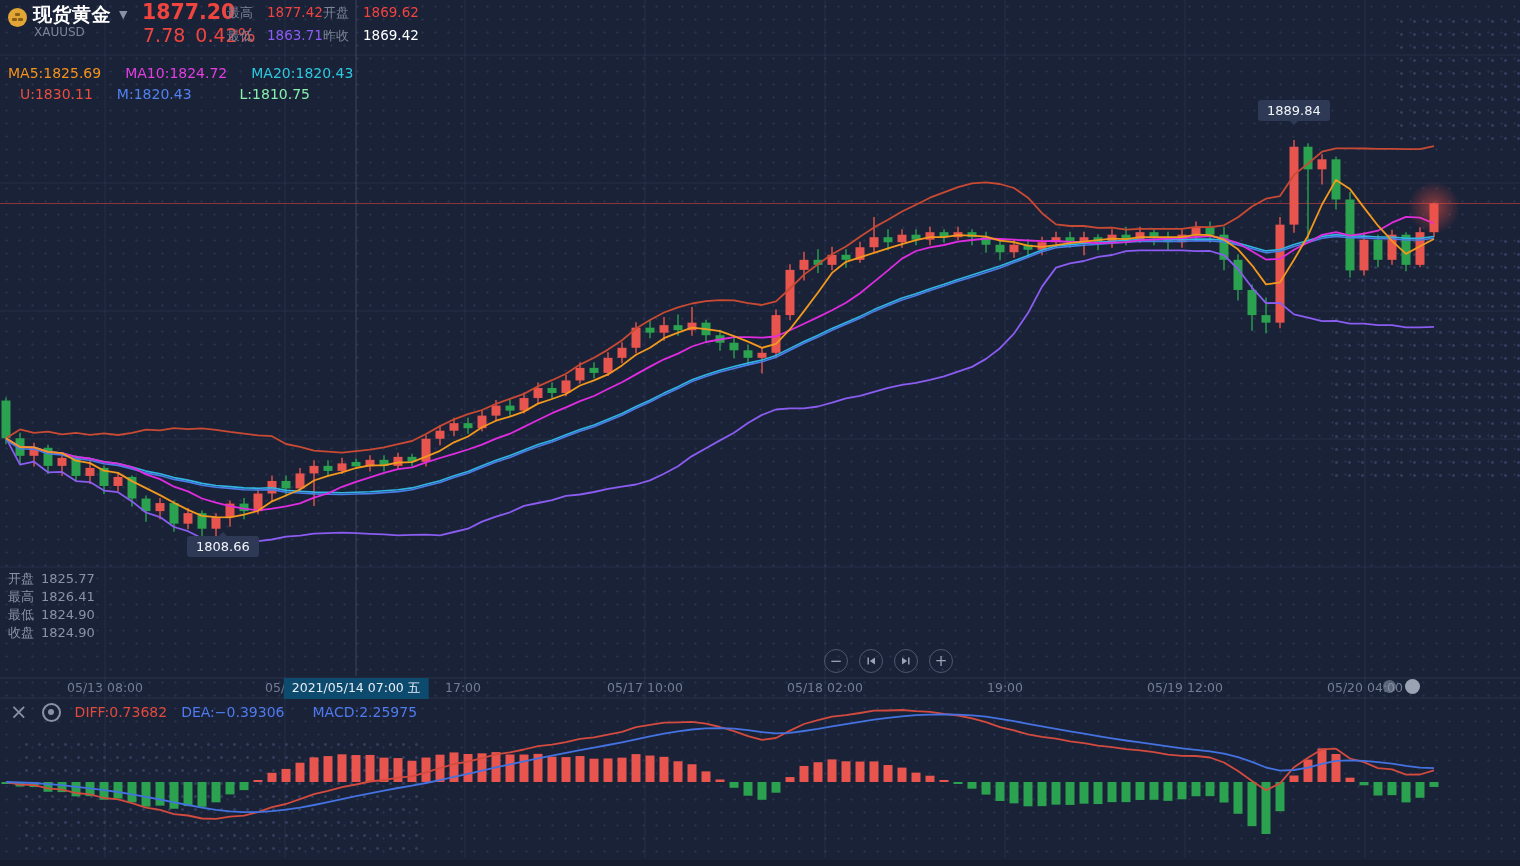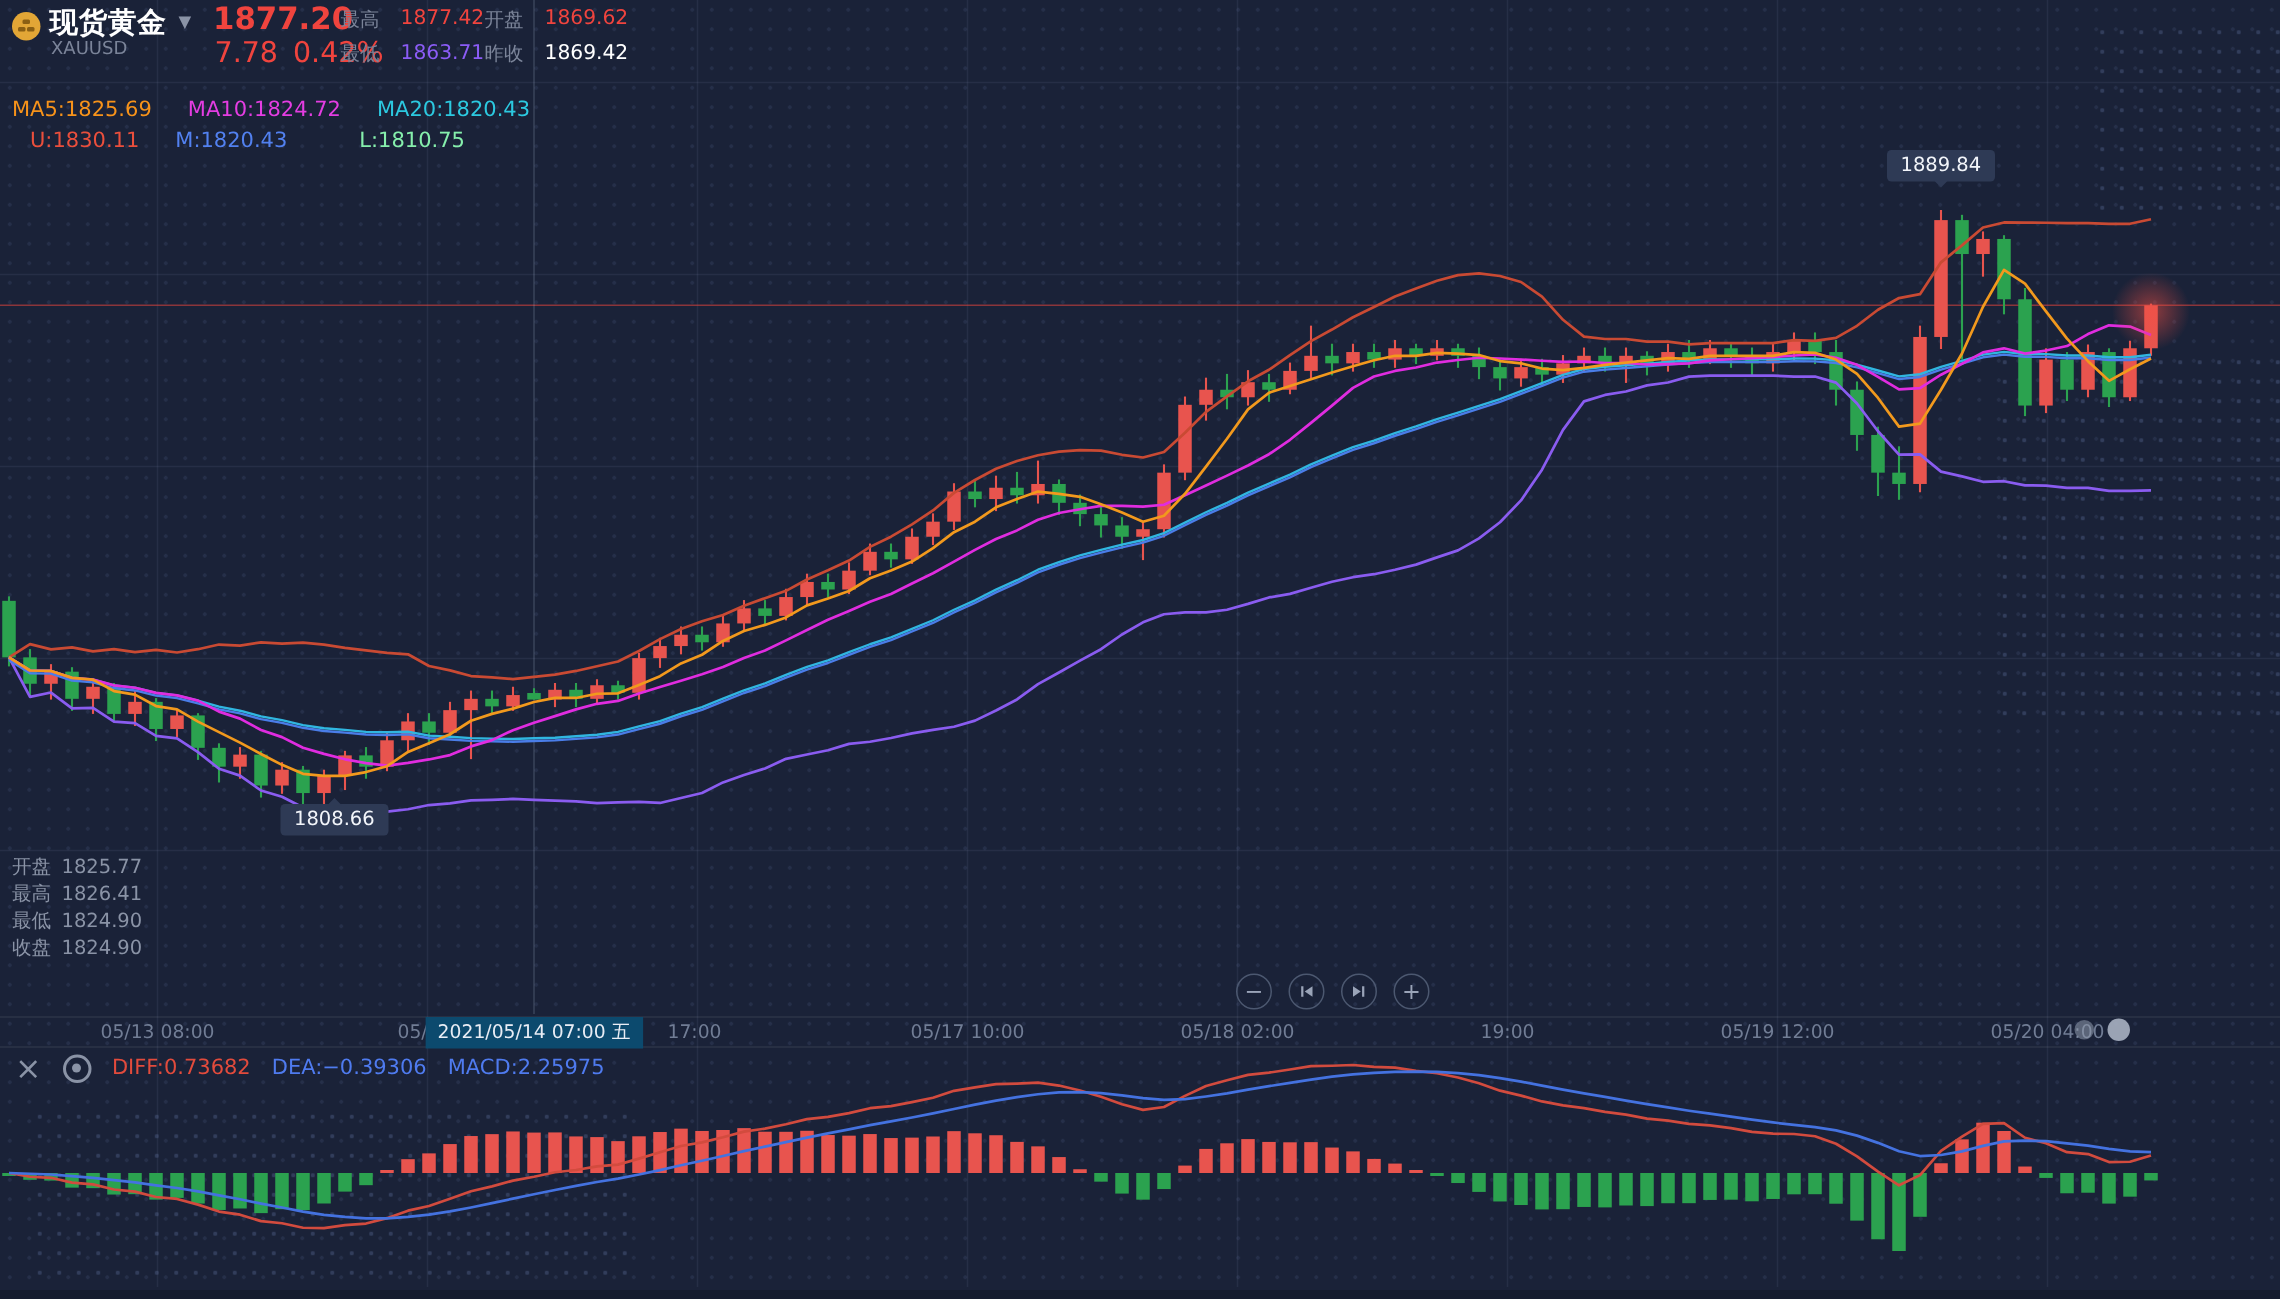--- a/index.html
+++ b/index.html
@@ -508,16 +508,16 @@
   </div>
 <div class="ov t-badge" id="t-badge" style="left: 356px;">2021/05/14 07:00 五</div>
 <div class="ov axis-dot" style="left:1383px;top:680px;width:13px;height:13px;background:rgba(146,156,175,.55);"></div>
 <div class="ov axis-dot" style="left:1405px;top:679px;width:15px;height:15px;background:rgba(168,177,194,.9);"></div>
 
 <div class="ov macd-head">
   <span class="icon-close">×</span>
   <span class="icon-gear"></span>
   <span style="color:#e24b3c;">DIFF:0.73682</span>
   <span style="color:#4f7bef;">DEA:−0.39306</span>
-  <span style="color:#4f7bef;">MACD:2.25975</span>
+  <span style="color:#4f7bef;margin-left:14px;">MACD:2.25975</span>
 </div>
 
 <div class="ov bottom-strip"></div>
 
 </body></html>

